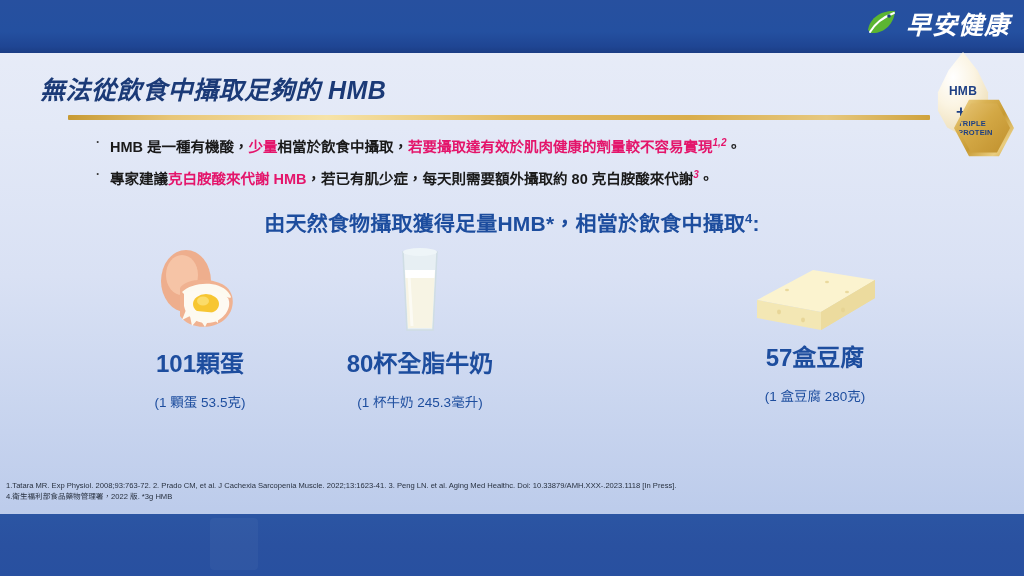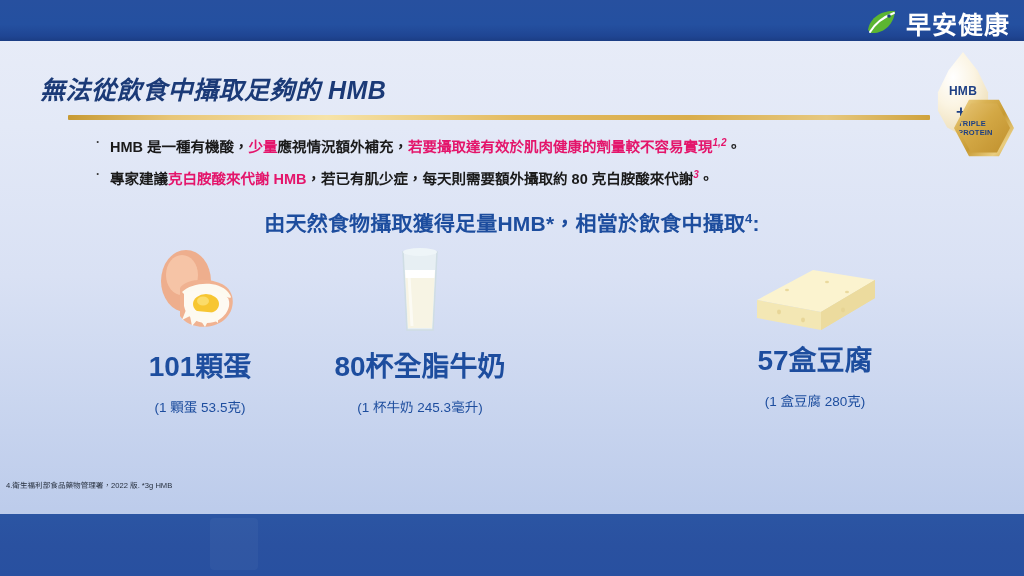--- a/index.html
+++ b/index.html
@@ -7,22 +7,23 @@
   body{
     width:1024px;height:576px;overflow:hidden;
     font-family:"Liberation Sans","DejaVu Sans",sans-serif;
     background:#dfe6f5;
   }
   .slide{position:relative;width:1024px;height:576px;overflow:hidden;
     background:linear-gradient(180deg,#e9edf8 0%,#e3e9f7 22%,#d9e1f4 48%,#c6d3ee 75%,#b9c9ea 94%,#b4c5e8 100%);
   }
 
   
-  .topbar{position:absolute;left:0;top:0;width:1024px;height:41px;
+  .topbar{position:absolute;left:0;top:0;width:1024px;height:53px;
     background:linear-gradient(180deg,#27509f 0%,#2450a0 60%,#1f4593 88%,#1b3d84 100%);
+    font-style:italic;
   }
   .brand{position:absolute;right:14px;top:5px;display:flex;align-items:center;gap:8px;}
   .brand-leaf{width:34px;height:30px;position:relative;}
   .brand-text{color:#ffffff;font-size:25px;font-weight:700;letter-spacing:1px;
     font-family:"Liberation Sans","DejaVu Sans",sans-serif;white-space:nowrap;}
 
   
   .title{position:absolute;left:40px;top:70px;font-size:25px;font-weight:700;
     font-style:italic;color:#1b3a77;letter-spacing:.5px;white-space:nowrap;}
   .gold-rule{position:absolute;left:68px;top:115px;width:862px;height:5px;
@@ -62,21 +63,21 @@
   
   .subhead{position:absolute;left:0;top:207px;width:1024px;text-align:center;
     font-size:21px;font-weight:700;color:#1d4d9e;letter-spacing:.2px;}
   .subhead .sp{font-size:13px;vertical-align:super;}
 
   
   .foods{position:absolute;left:0;top:246px;width:1024px;height:150px;}
   .food{position:absolute;width:230px;text-align:center;}
   .f1{left:85px;} .f2{left:305px;} .f3{left:500px;} .f4{left:700px;}
   .art{height:90px;display:flex;align-items:flex-end;justify-content:center;}
-  .f-name{font-size:28px;font-weight:700;color:#1d4d9e;margin-top:8px;}
+  .f-name{font-size:24px;font-weight:700;color:#1d4d9e;margin-top:8px;}
   .f-sub{font-size:13.5px;color:#1d4d9e;margin-top:12px;}
   .f3 .f-name,.f4 .f-name{margin-top:2px;}
 
   
   .footnotes{position:absolute;left:6px;top:481px;width:1000px;
     font-size:7.6px;line-height:10.5px;color:#27303f;}
 
   
   .bottombar{position:absolute;left:0;bottom:0;width:1024px;height:62px;
     background:linear-gradient(180deg,#2b55a3 0%,#2a51a0 50%,#2850a0 100%);}
@@ -113,21 +114,21 @@
     </div>
   </div>
 
   <div class="title">無法從飲食中攝取足夠的 HMB</div>
   <div class="gold-rule"></div>
 
   <div class="bullets">
 
     <div class="bullet">
       <span class="dot">·</span>
-      <span><span>HMB 是一種有機酸，</span><span class="pink">少量</span><span>應視情況額外補充，</span><span class="pink">若要攝取達有效於肌肉健康的劑量較不容易實現</span><span class="pink sup">1,2</span><span>。</span></span>
+      <span><span>HMB 是一種有機酸，</span><span class="pink">少量</span><span>相當於飲食中攝取，</span><span class="pink">若要攝取達有效於肌肉健康的劑量較不容易實現</span><span class="pink sup">1,2</span><span>。</span></span>
     </div>
 
     <div class="bullet">
       <span class="dot">·</span>
       <span><span>專家建議</span><span class="pink">克白胺酸來代謝 HMB</span><span>，若已有肌少症，每天則需要額外攝取約 80 克白胺酸來代謝</span><span class="pink sup">3</span><span>。</span></span>
     </div>
 
   </div>
 
   <div class="subhead">
@@ -185,20 +186,21 @@
           </g>
         </svg>
       </div>
       <div class="f-name">57盒豆腐</div>
       <div class="f-sub">(1 盒豆腐 280克)</div>
     </div>
 
   </div>
 
   <div class="footnotes">
+    <div>1.Tatara MR. Exp Physiol. 2008;93:763-72.  2. Prado CM, et al. J Cachexia Sarcopenia Muscle. 2022;13:1623-41.  3.  Peng LN. et al. Aging Med Healthc. Doi: 10.33879/AMH.XXX-.2023.1118 [In Press].</div>
     <div>4.衛生福利部食品藥物管理署，2022 版. *3g HMB</div>
   </div>
 
   <div class="bottombar">
     <div class="watermark"></div>
   </div>
 
 </div>
 
 </body></html>

